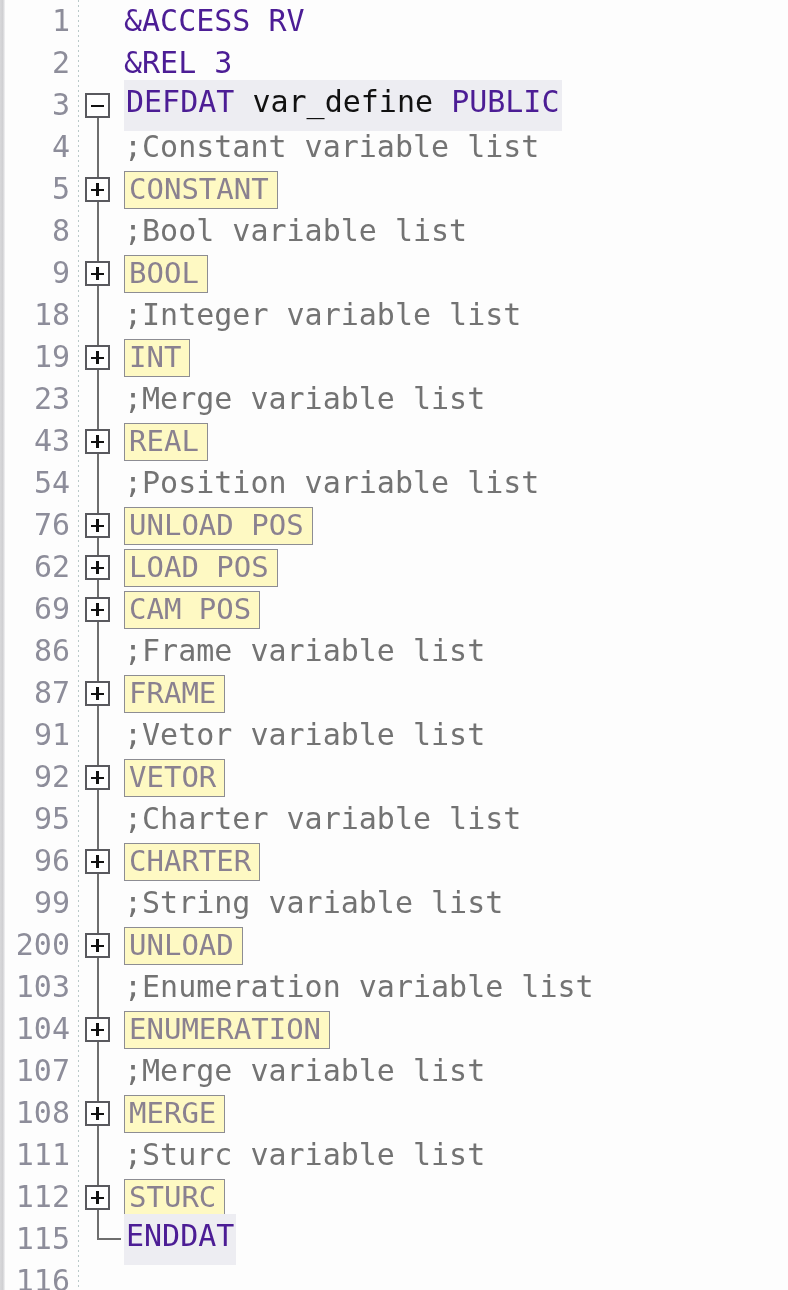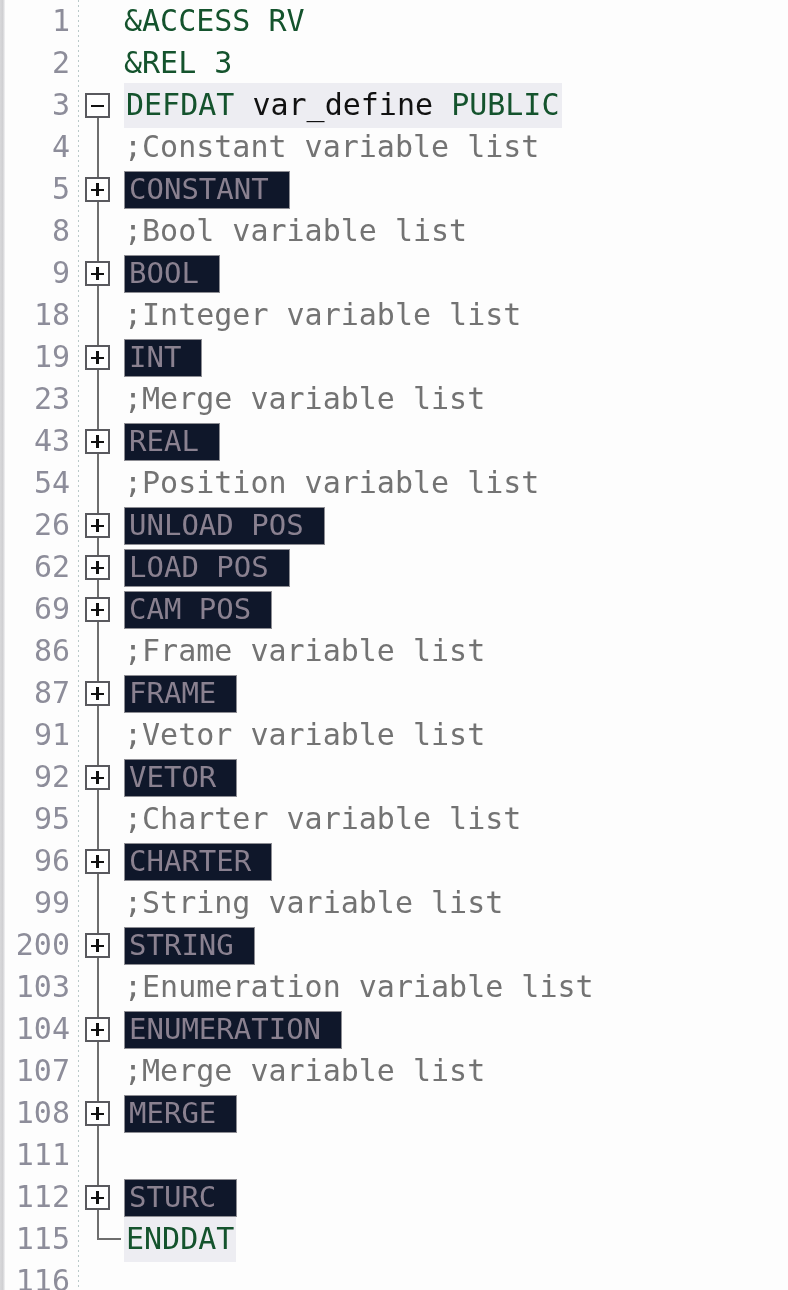--- a/index.html
+++ b/index.html
@@ -125,39 +125,39 @@
     height: 42px;
     position: relative;
     display: flex;
     align-items: center;
     font-size: 30px;
     line-height: 42px;
     white-space: pre;
   }
 
   .tok { white-space: pre; }
-  .kw       { color: #14532d; }
+  .kw       { color: #4c1d95; }
   .plain    { color: #111111; }
   .comment  { color: #737373; }
 
   
   .hl {
     background: #ededf2;
-    padding: 1px 2px 2px 2px;
+    padding: 1px 2px 8px 2px;
   }
 
   
   .folded {
     display: inline-block;
     border: 1.5px solid #8d8d93;
-    background: #0f172a;
+    background: #fef9c3;
     color: #8a8190;
     font-size: 29px;
     line-height: 33px;
-    padding: 1px 20px 2px 4px;
+    padding: 1px 8px 2px 4px;
     margin-top: 1px;
     cursor: pointer;
     white-space: pre;
   }
 </style>
 </head>
 <body>
 
 <div id="editor">
   <div class="edge-strip"></div>
@@ -242,21 +242,21 @@
         <div class="code"><span class="folded">REAL</span></div>
       </div>
       <div class="row">
         <div class="lineno">54</div>
         <div class="foldcol">
           <div class="foldline full"></div>
         </div>
         <div class="code"><span><span class="tok comment">;Position variable list</span></span></div>
       </div>
       <div class="row">
-        <div class="lineno">26</div>
+        <div class="lineno">76</div>
         <div class="foldcol">
           <div class="foldline full"></div>
           <div class="foldbox plus"></div>
         </div>
         <div class="code"><span class="folded">UNLOAD POS</span></div>
       </div>
       <div class="row">
         <div class="lineno">62</div>
         <div class="foldcol">
           <div class="foldline full"></div>
@@ -323,21 +323,21 @@
           <div class="foldline full"></div>
         </div>
         <div class="code"><span><span class="tok comment">;String variable list</span></span></div>
       </div>
       <div class="row">
         <div class="lineno">200</div>
         <div class="foldcol">
           <div class="foldline full"></div>
           <div class="foldbox plus"></div>
         </div>
-        <div class="code"><span class="folded">STRING</span></div>
+        <div class="code"><span class="folded">UNLOAD</span></div>
       </div>
       <div class="row">
         <div class="lineno">103</div>
         <div class="foldcol">
           <div class="foldline full"></div>
         </div>
         <div class="code"><span><span class="tok comment">;Enumeration variable list</span></span></div>
       </div>
       <div class="row">
         <div class="lineno">104</div>
@@ -360,20 +360,21 @@
           <div class="foldline full"></div>
           <div class="foldbox plus"></div>
         </div>
         <div class="code"><span class="folded">MERGE</span></div>
       </div>
       <div class="row">
         <div class="lineno">111</div>
         <div class="foldcol">
           <div class="foldline full"></div>
         </div>
+        <div class="code"><span><span class="tok comment">;Sturc variable list</span></span></div>
       </div>
       <div class="row">
         <div class="lineno">112</div>
         <div class="foldcol">
           <div class="foldline full"></div>
           <div class="foldbox plus"></div>
         </div>
         <div class="code"><span class="folded">STURC</span></div>
       </div>
       <div class="row">

